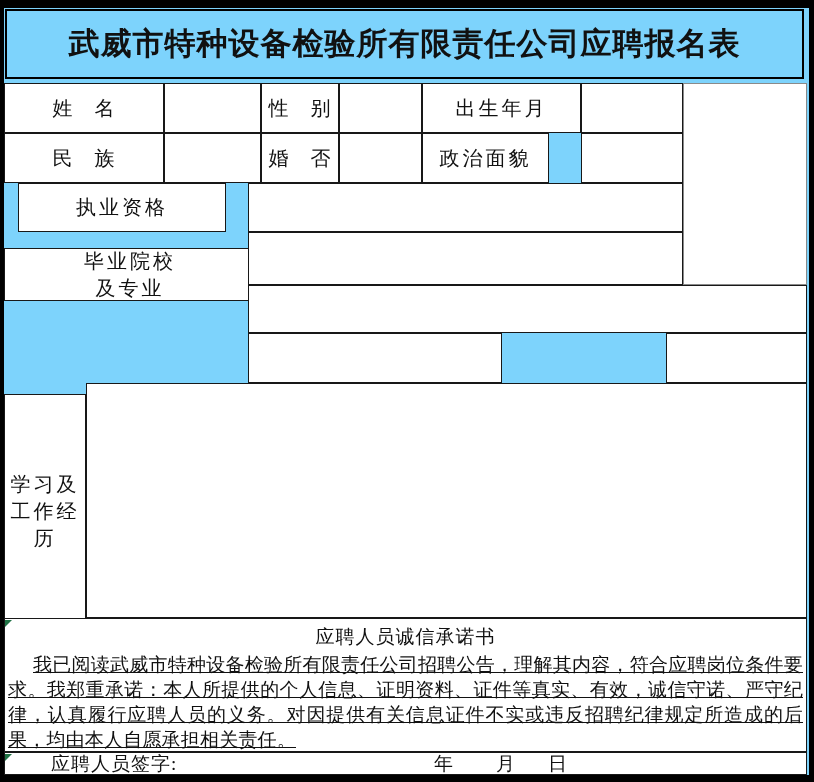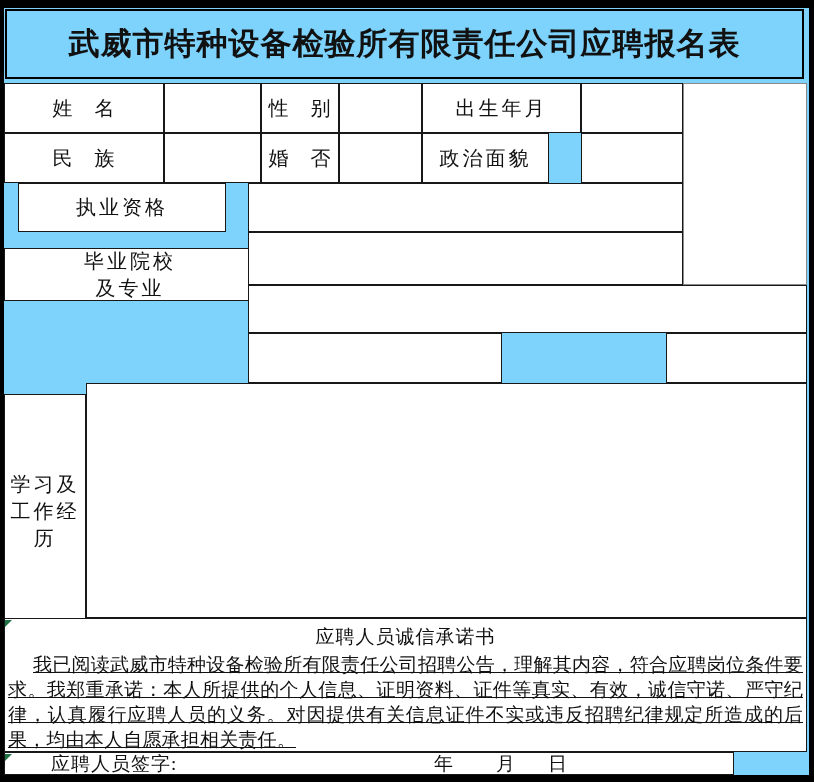--- a/index.html
+++ b/index.html
@@ -96,21 +96,21 @@
 工作经
 历</span>
     </div>
   <div class="cell" style="left:82px;top:375px;width:721px;height:235px;"></div>
 
   <div class="cell promise" style="left:0;top:610px;width:803px;height:134px;">
     <div class="head">应聘人员诚信承诺书</div>
     <div class="body">我已阅读武威市特种设备检验所有限责任公司招聘公告，理解其内容，符合应聘岗位条件要求。我郑重承诺：本人所提供的个人信息、证明资料、证件等真实、有效，诚信守诺、严守纪律，认真履行应聘人员的义务。对因提供有关信息证件不实或违反招聘纪律规定所造成的后果，均由本人自愿承担相关责任。</div>
   </div>
 
-  <div class="cell sig-row" style="left:0;top:744px;width:730px;height:23px;">
+  <div class="cell sig-row" style="left:0;top:744px;width:803px;height:23px;">
     <span class="sig">应聘人员签字:</span>
     <span class="ymd y">年</span>
     <span class="ymd m">月</span>
     <span class="ymd d">日</span>
   </div>
 
   <div class="green-tri" style="left:1px;top:612px;"></div>
   <div class="green-tri" style="left:1px;top:746px;"></div>
 
 </div>

